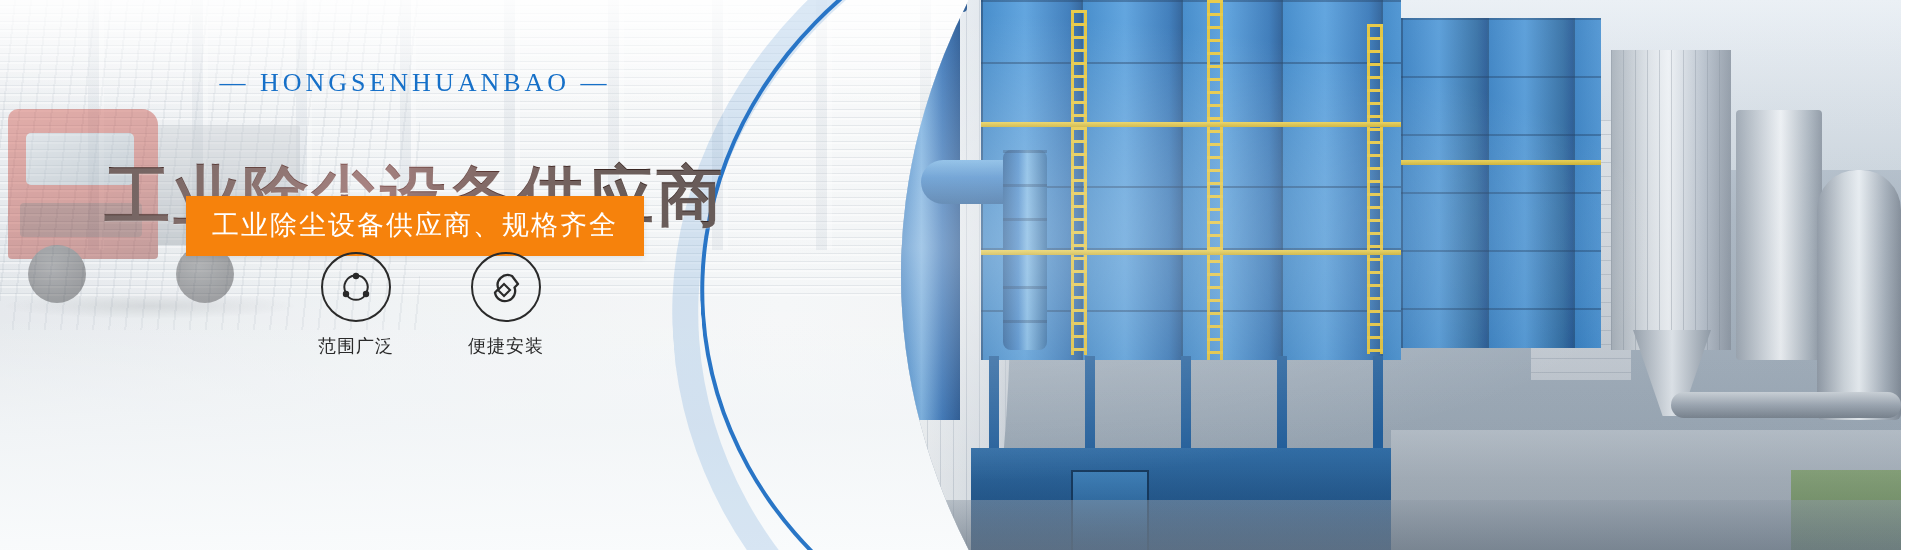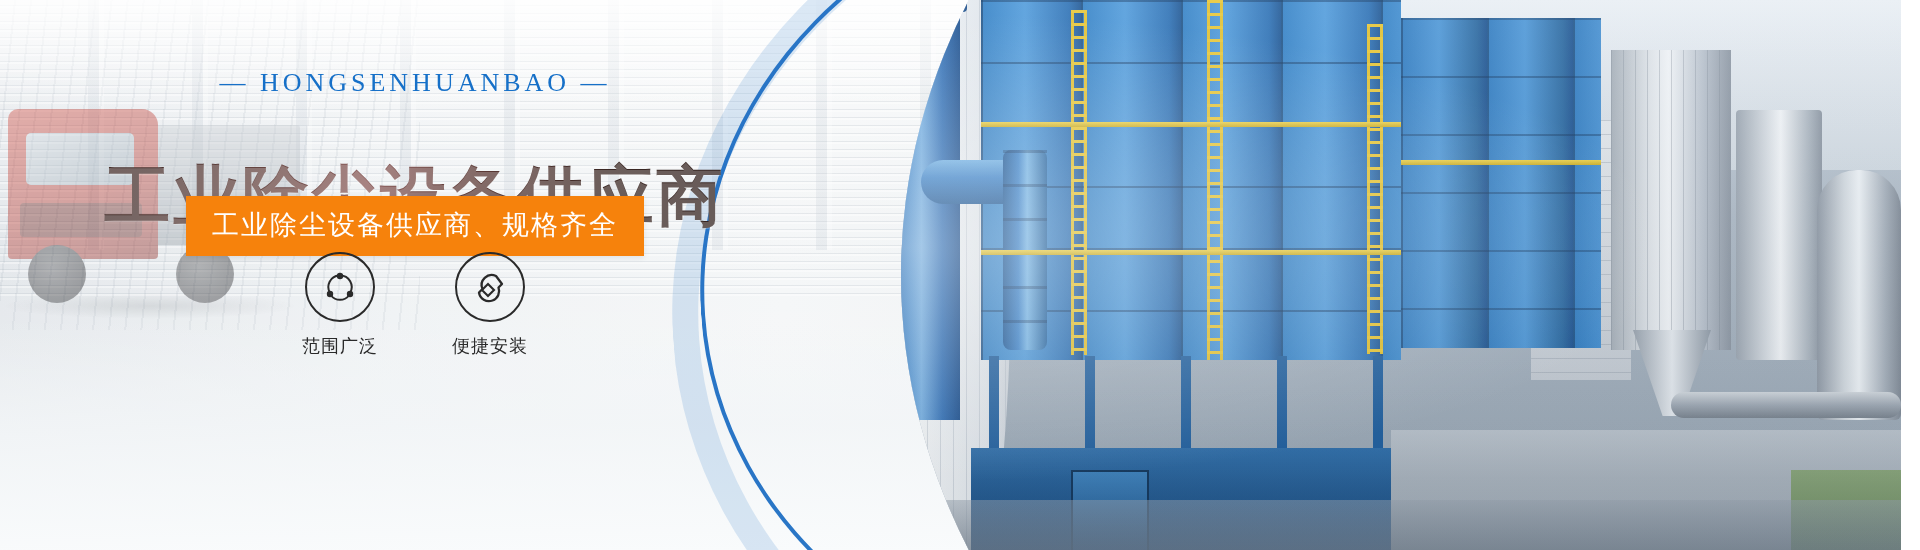--- a/index.html
+++ b/index.html
@@ -397,21 +397,21 @@
     color: #ffffff;
     font-size: 27px;
     letter-spacing: 2px;
     padding: 11px 26px 13px 26px;
     white-space: nowrap;
     box-shadow: 0 2px 6px rgba(0,0,0,.08);
   }
 
   .features {
     position: absolute;
-    left: 0; top: 252px;
+    left: 16px; top: 252px;
     width: 830px;
     display: flex;
     justify-content: center;
     gap: 42px;
   }
   .feature { width: 108px; text-align: center; }
   .feature .circle {
     width: 66px; height: 66px;
     margin: 0 auto;
     border: 2px solid #2a2a2a;

